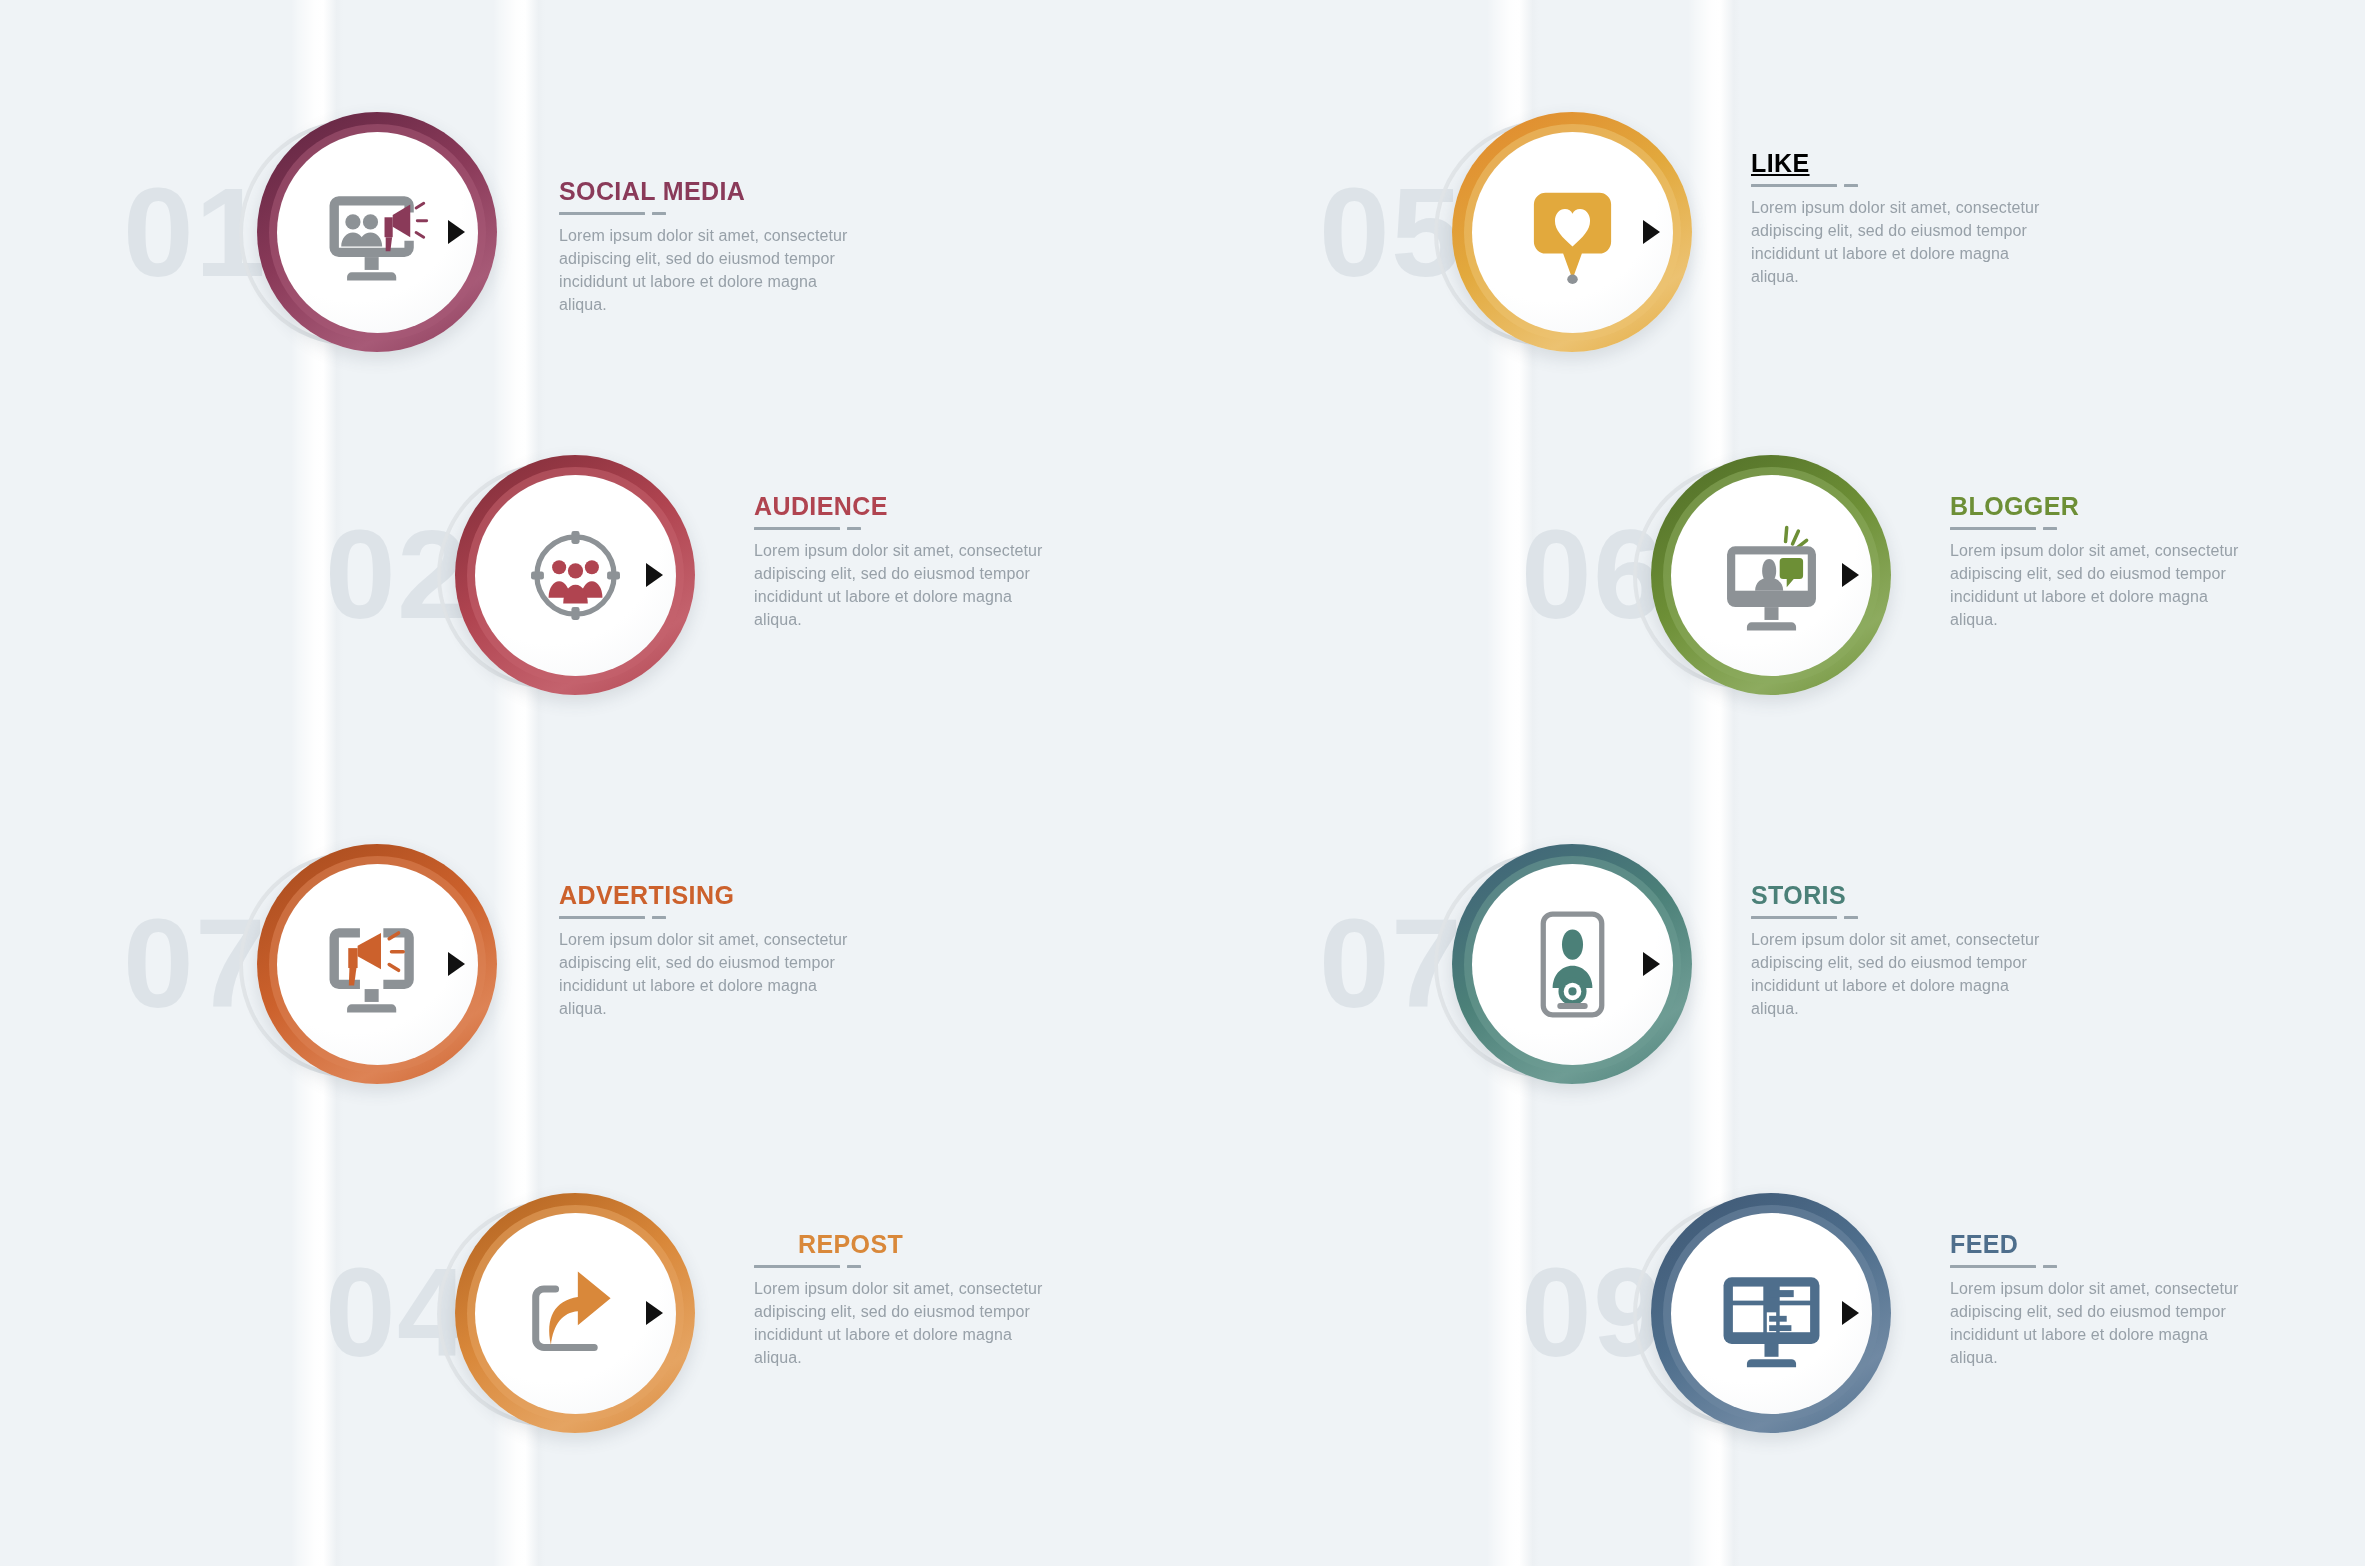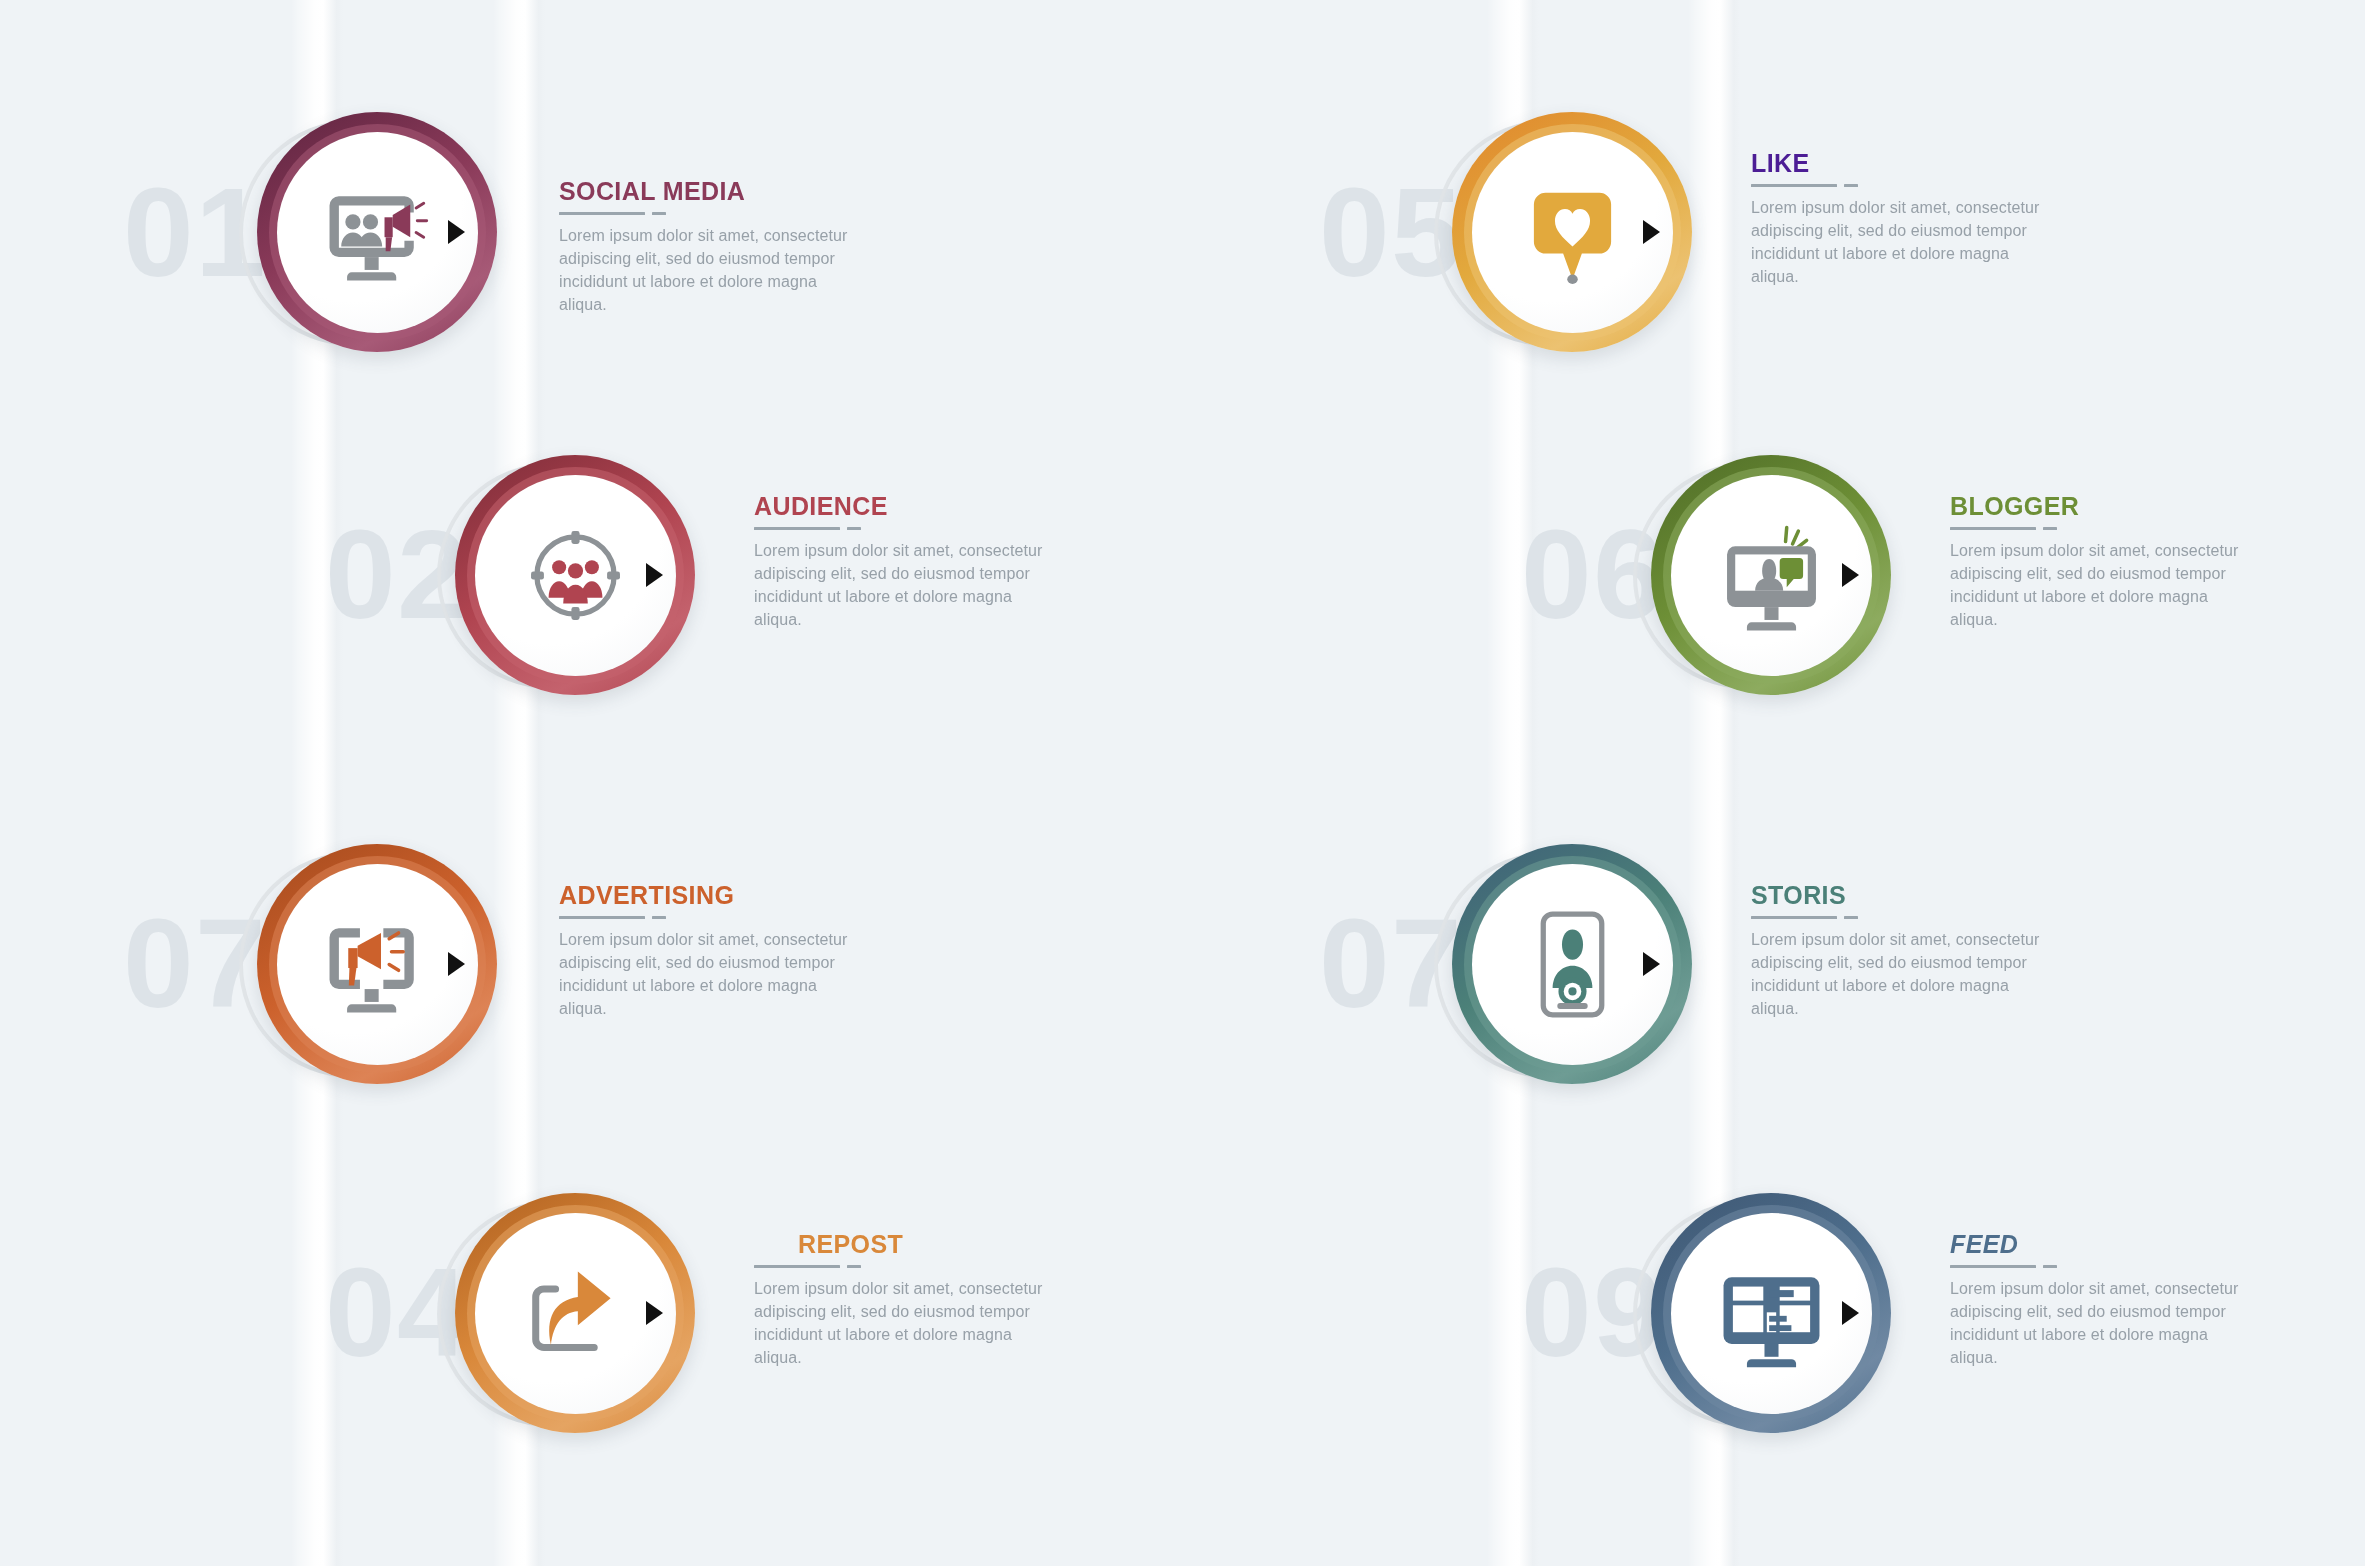--- a/index.html
+++ b/index.html
@@ -278,21 +278,21 @@
             <svg viewBox="0 0 200 200">
         <path fill="#e2a93d" d="M54 32h92a20 20 0 0 1 20 20v64a20 20 0 0 1-20 20h-30l-16 44-16-44H54a20 20 0 0 1-20-20V52a20 20 0 0 1 20-20z"></path>
         <path fill="#ffffff" d="M100 124c-18-16-30-28-30-44 0-12 8-20 17-20 6 0 11 3 13 8 2-5 7-8 13-8 9 0 17 8 17 20 0 16-12 28-30 44z"></path>
         <ellipse cx="100" cy="180" rx="9" ry="8" fill="#8d9296"></ellipse>
       </svg>
           </div>
         </div>
         <div class="play-arrow" style="border-left-color: rgb(17, 17, 17);"></div>
       </div>
       <div class="txt" style="left: 1751px; top: 151px;">
-        <div class="title" style="color: #4c1d95;">LIKE</div>
+        <div class="title" style="color: #000000; text-decoration: underline;">LIKE</div>
         <div class="rule">
           <span class="long" style="background: rgb(154, 165, 173);"></span>
           <span class="short" style="background: rgb(154, 165, 173);"></span>
         </div>
         <div class="body" style="color: rgb(151, 160, 168);">Lorem ipsum dolor sit amet, consectetur adipiscing elit, sed do eiusmod tempor incididunt ut labore et dolore magna aliqua.</div>
       </div>
       <div class="num" style="left: 1521px; top: 511px;">06</div>
       <div class="circle-wrap" style="left: 1651px; top: 455px;">
         <div class="back-ring"></div>
         <div class="ring-outer" style="background: linear-gradient(150deg, rgb(79, 108, 39) 0%, rgb(109, 143, 54) 45%, rgb(141, 171, 95) 78%, rgb(109, 143, 54) 100%);"></div>
@@ -379,21 +379,21 @@
           <rect x="96" y="120" width="38" height="10"></rect>
         </g>
         <path fill="#4e6e8c" d="M88 152h24v22H88z"></path>
         <path fill="#4e6e8c" d="M66 178h68a8 8 0 0 1 8 8v6H58v-6a8 8 0 0 1 8-8z"></path>
       </svg>
           </div>
         </div>
         <div class="play-arrow" style="border-left-color: rgb(17, 17, 17);"></div>
       </div>
       <div class="txt" style="left: 1950px; top: 1232px;">
-        <div class="title" style="color: rgb(78, 110, 140); font-style: italic;">FEED</div>
+        <div class="title" style="color: rgb(78, 110, 140);">FEED</div>
         <div class="rule">
           <span class="long" style="background: rgb(154, 165, 173);"></span>
           <span class="short" style="background: rgb(154, 165, 173);"></span>
         </div>
         <div class="body" style="color: rgb(151, 160, 168);">Lorem ipsum dolor sit amet, consectetur adipiscing elit, sed do eiusmod tempor incididunt ut labore et dolore magna aliqua.</div>
       </div>
     </div>
 </div>
 
 

